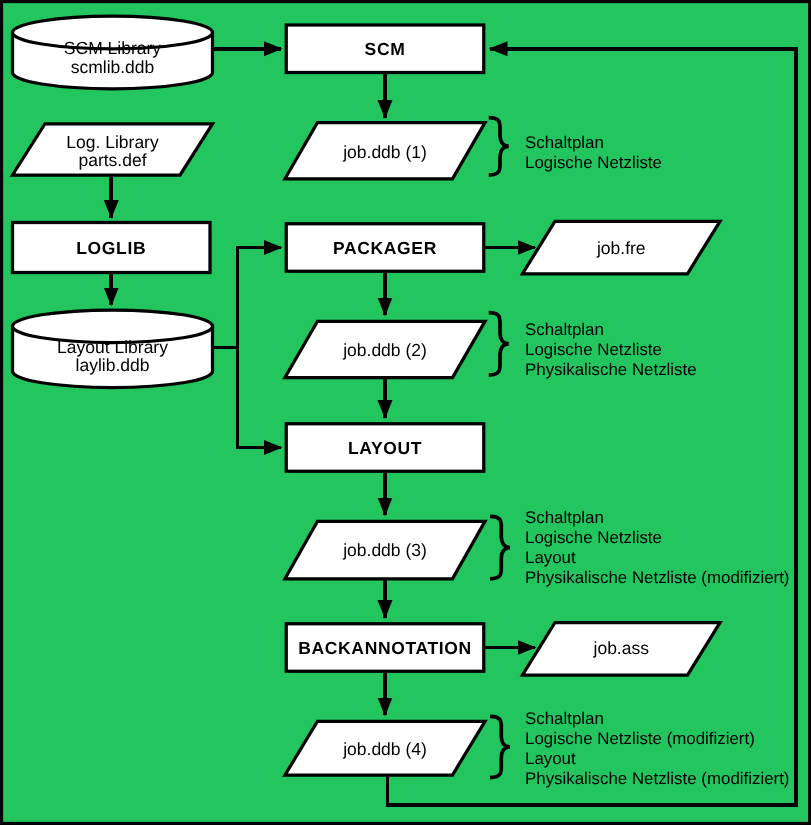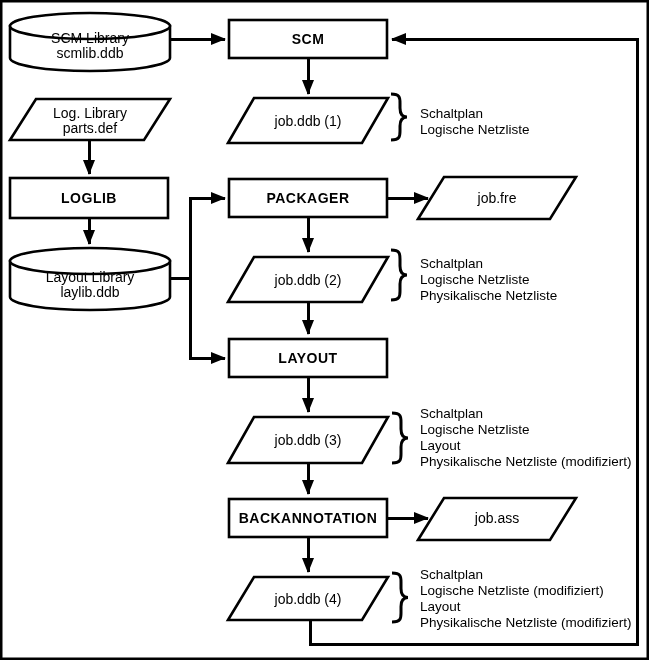--- a/index.html
+++ b/index.html
@@ -1,21 +1,21 @@
 <!DOCTYPE html>
 <html><head>
 <meta charset="utf-8">
 <style>
   html, body { margin: 0; padding: 0; }
   body { background: #888; }
   #canvas {
     position: relative;
     width: 649px;
     height: 660px;
-    background: #ffffff;
+    background: #22c55e;
     overflow: hidden;
     font-family: "Liberation Sans", "DejaVu Sans", sans-serif;
   }
   #diagram-svg { position: absolute; left: 0; top: 0; }
   svg text {
     font-family: "Liberation Sans", "DejaVu Sans", sans-serif;
     fill: #000000;
   }
   .t-process { font-size: 14px; font-weight: bold; letter-spacing: 0.5px; }
   .t-io      { font-size: 14px; }

